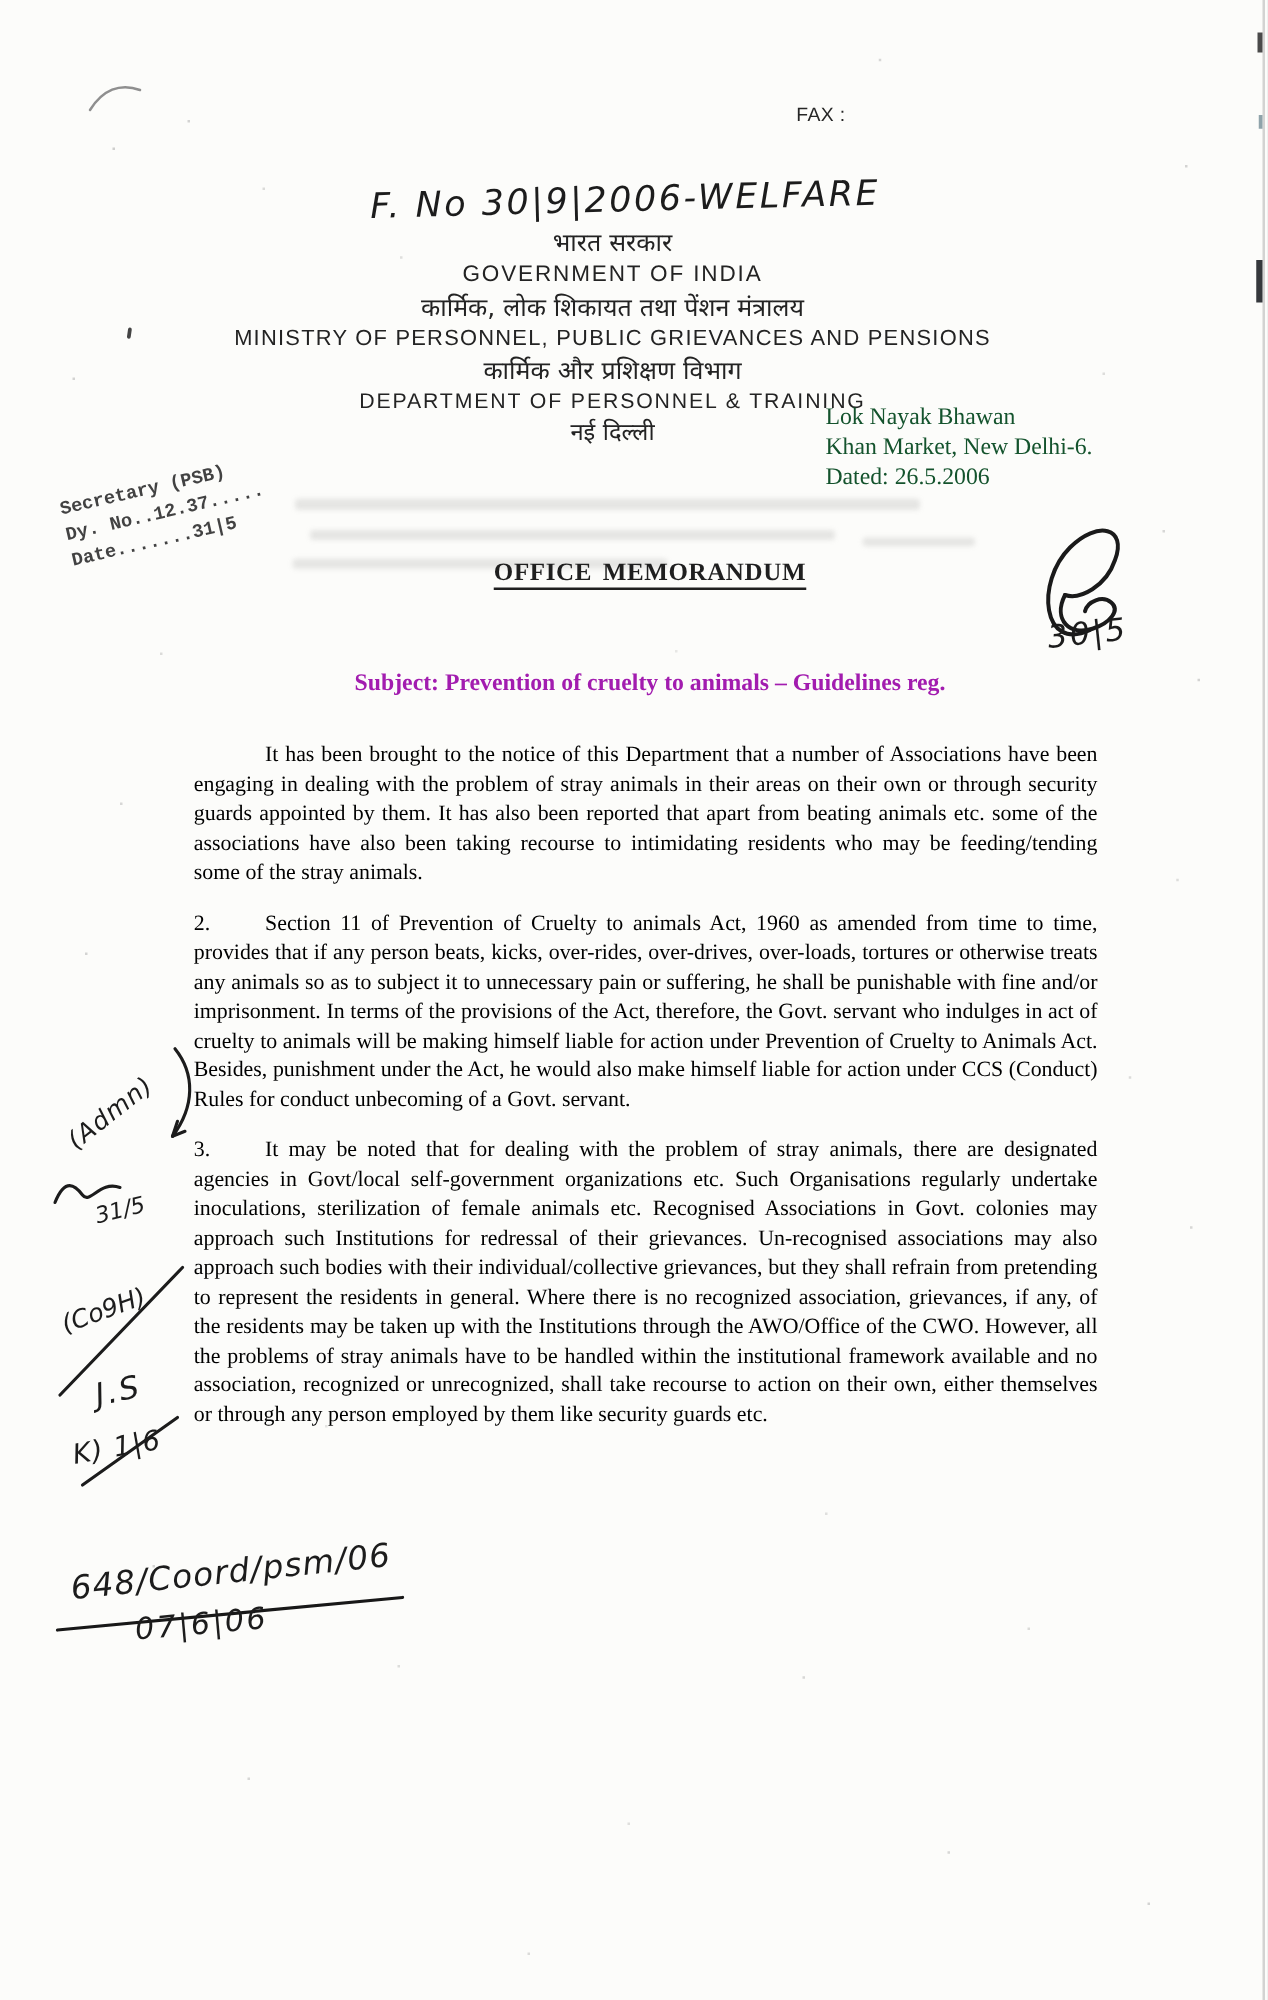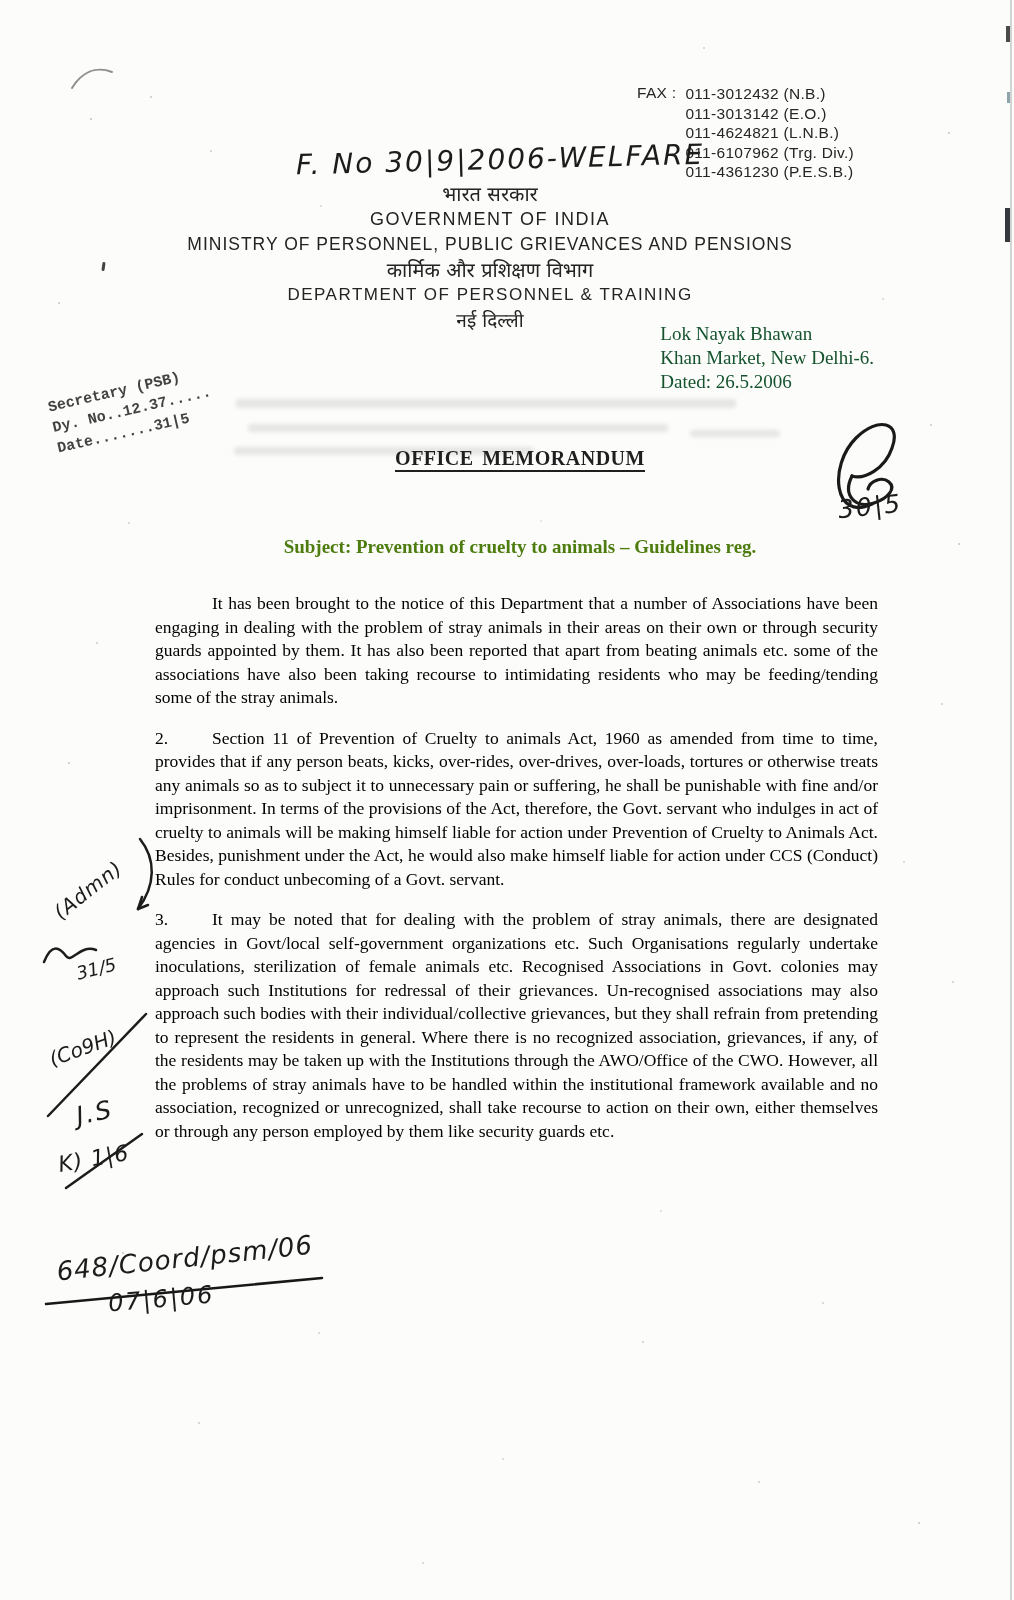--- a/index.html
+++ b/index.html
@@ -64,21 +64,21 @@
   
   .stamp{position:absolute;left:46px;top:398px;transform:rotate(-13deg);transform-origin:left top;
          font-family:"Liberation Mono",monospace;font-weight:bold;font-size:15px;line-height:21px;
          color:#333;opacity:.92;white-space:nowrap;}
 
   
   .memo-title{position:absolute;left:40px;top:447px;width:960px;text-align:center;}
   .memo-title span{font-size:20px;font-weight:bold;letter-spacing:.5px;word-spacing:3px;
     border-bottom:2.5px solid #1f1f1f;padding-bottom:1px;}
   .subject{position:absolute;left:40px;top:536px;width:960px;text-align:center;
-    font-size:19px;font-weight:bold;color:#4d7c0f;}
+    font-size:19px;font-weight:bold;color:#a21caf;}
 
   
   .body{position:absolute;left:155px;top:592px;width:723px;font-size:17.5px;line-height:23.5px;
     text-align:justify;color:#000000;}
   .body p{margin:0 0 17px 0;}
   .pnum{display:inline-block;width:57px;}
 
   
   .sig{position:absolute;left:812px;top:408px;}
   .sig path{stroke:#1a1a1a;stroke-width:3.2px;fill:none;stroke-linecap:round;}
@@ -118,34 +118,28 @@
     <path d="M4 26 C14 10 28 4 44 10"></path>
   </svg>
 
   <div class="ghost g1"></div>
   <div class="ghost g2"></div>
   <div class="ghost g3"></div>
   <div class="ghost g4"></div>
 
   <div class="fax">
     <span>FAX :</span>
-    <div class="fax-lines">
-      <div>011-3012432 (N.B.)</div>
-      <div>011-3013142 (E.O.)</div>
-      <div>011-4624821 (L.N.B.)</div>
-      <div>011-6107962 (Trg. Div.)</div>
-      <div>011-4361230 (P.E.S.B.)</div>
-    </div>
   </div>
 
   <div class="fileno hand">F. No 30|9|2006-WELFARE</div>
 
   <div class="letterhead">
     <div class="lh-hi">भारत सरकार</div>
     <div class="lh-en lh-govt">GOVERNMENT OF INDIA</div>
+    <div class="lh-hi mt1">कार्मिक, लोक शिकायत तथा पेंशन मंत्रालय</div>
     <div class="lh-en lh-min">MINISTRY OF PERSONNEL, PUBLIC GRIEVANCES AND PENSIONS</div>
     <div class="lh-hi mt2">कार्मिक और प्रशिक्षण विभाग</div>
     <div class="lh-en lh-dept">DEPARTMENT OF PERSONNEL &amp; TRAINING</div>
     <div class="lh-city-hi">नई दिल्ली</div>
   </div>
 
   <div class="address">
     <div>Lok Nayak Bhawan</div>
     <div>Khan Market, New Delhi-6.</div>
     <div>Dated: 26.5.2006</div>

